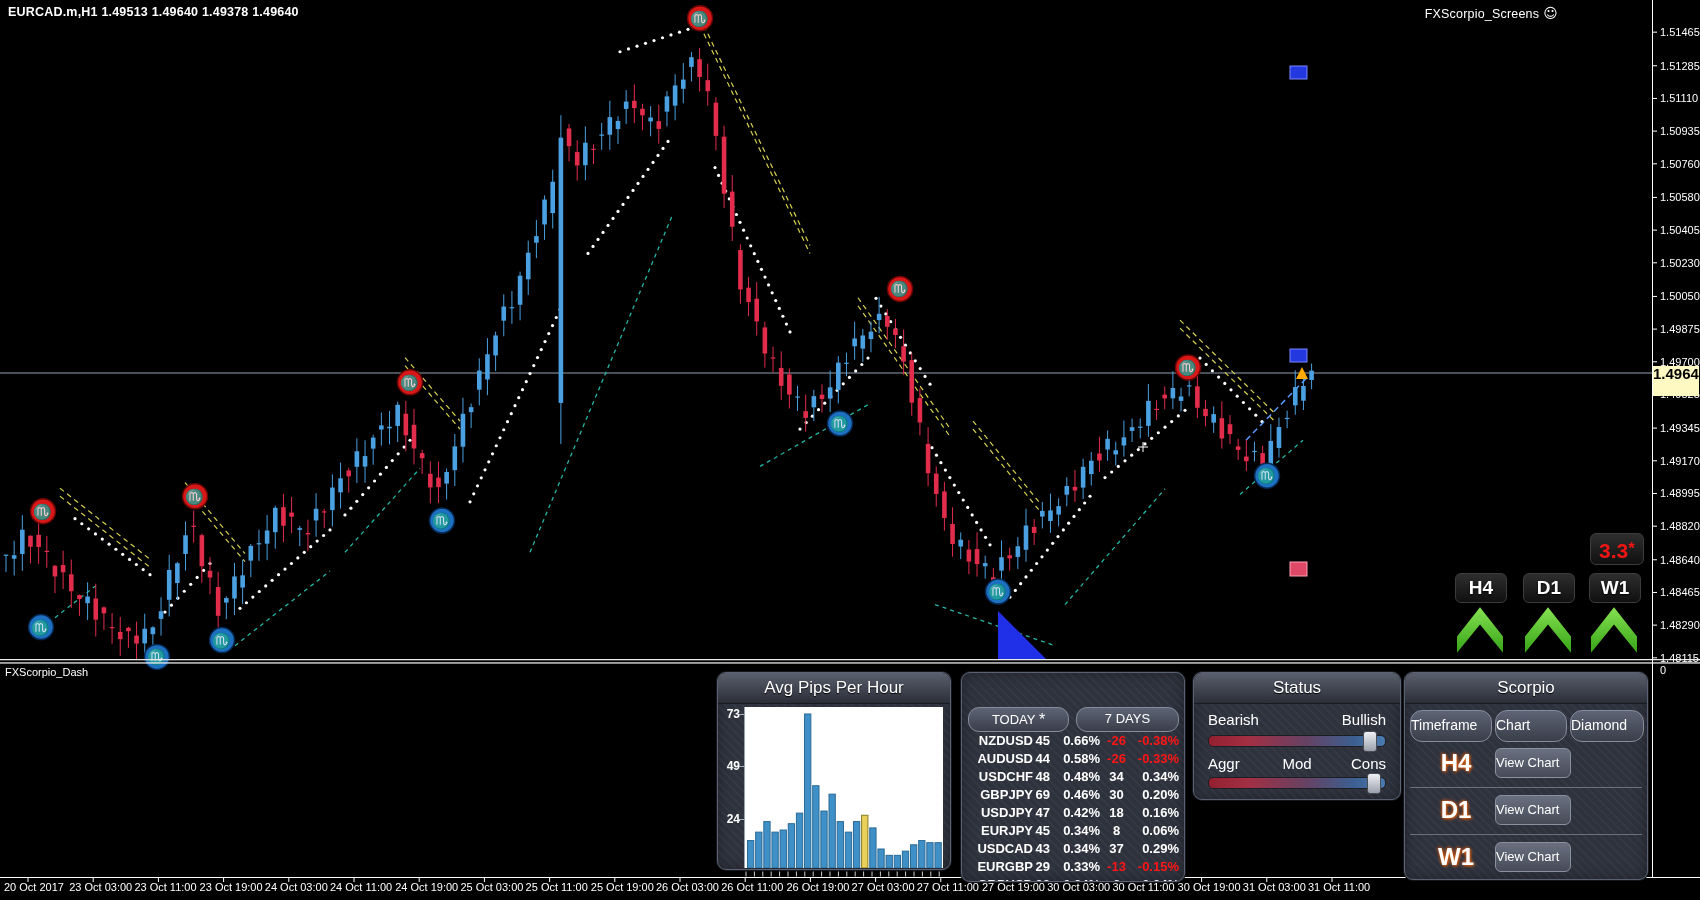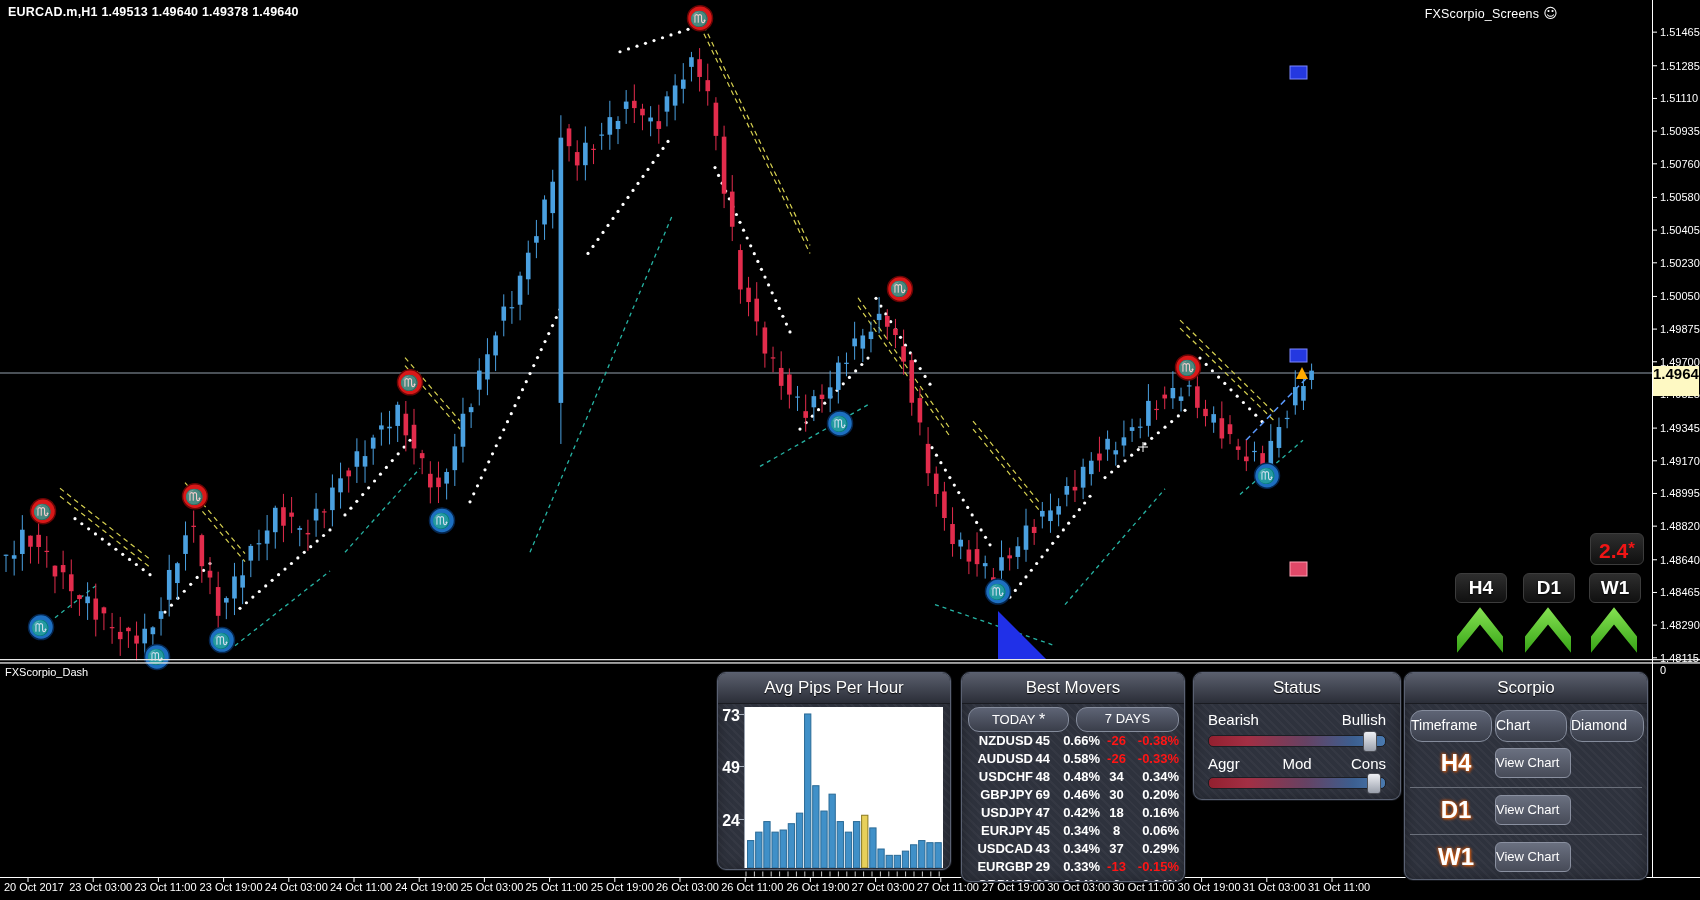--- a/index.html
+++ b/index.html
@@ -17,21 +17,21 @@
   
   .panel{position:absolute;z-index:4;background:#2e323d;border:1px solid #5a6172;border-radius:9px;
          box-shadow:0 0 0 1px #14161b, inset 0 0 14px rgba(0,0,0,.35);overflow:hidden;
          background-image:repeating-linear-gradient(45deg,rgba(255,255,255,.03) 0 2px,transparent 2px 6px)}
   .phead{height:30px;border-radius:8px 8px 0 0;background:linear-gradient(#5a5f6d,#2b2e38);
          border-bottom:1px solid #191b21;text-align:center;line-height:30px;font-size:17px;color:#fff;
          text-shadow:0 1px 1px #000}
   
   #pips-panel{left:717px;top:672px;width:232px;height:196px}
   #bars-wrap{position:absolute;left:26px;top:34px;width:198px;height:161px;background:#fff;border-left:1px solid #9aa2ae}
-  .ylab{position:absolute;width:22px;text-align:right;font-size:16px;font-weight:bold;color:#fff}
+  .ylab{position:absolute;width:22px;text-align:right;font-size:12px;font-weight:bold;color:#fff}
   .ytick{position:absolute;left:21px;width:5px;height:1px;background:#aab2be}
   
   #bm-panel{left:961px;top:672px;width:222px;height:208px}
   .tabbtn{position:absolute;top:34px;height:23px;border-radius:11px;background:linear-gradient(#5e6475,#3a3e4a);
           border:1px solid #858c9c;color:#fff;font-size:13px;font-weight:normal;text-align:center;line-height:22px;cursor:pointer}
   #tab-today{left:6px;width:99px}
   #tab-7days{left:114px;width:101px}
   .star{font-size:16px;position:relative;top:1px}
   #bm-rows{position:absolute;left:5px;top:59px;width:214px}
   .bm-row{height:18px;line-height:18px;display:flex;font-size:13px;font-weight:bold;white-space:nowrap}
@@ -836,21 +836,20 @@
         <rect x="157.35" y="144.12" width="6.3" height="16.88" fill="#4090c8" stroke="#2a6a96" stroke-width="1"></rect>
         <rect x="165.5" y="137.79" width="6.3" height="23.209999999999997" fill="#4090c8" stroke="#2a6a96" stroke-width="1"></rect>
         <rect x="173.65" y="133.57" width="6.3" height="27.43" fill="#4090c8" stroke="#2a6a96" stroke-width="1"></rect>
         <rect x="181.8" y="135.68" width="6.3" height="25.32" fill="#4090c8" stroke="#2a6a96" stroke-width="1"></rect>
         <rect x="189.95000000000002" y="135.68" width="6.3" height="25.32" fill="#4090c8" stroke="#2a6a96" stroke-width="1"></rect>
       </svg>
   </div>
 </div>
 
 <div id="bm-panel" class="panel">
-  <div class="phead">Best Movers</div>
   <div id="tab-today" class="tabbtn"><span>TODAY</span> <span class="star">*</span></div>
   <div id="tab-7days" class="tabbtn">7 DAYS</div>
   <div id="bm-rows">
       <div class="bm-row">
         <span class="bm-c c0">NZDUSD</span>
         <span class="bm-c c1">45</span>
         <span class="bm-c c2">0.66%</span>
         <span class="bm-c c3 neg">-26</span>
         <span class="bm-c c4 neg">-0.38%</span>
       </div>
@@ -944,19 +943,19 @@
   <div class="sc-row sc-sep" style="top:115px">
     <div class="tf-big">D1</div>
     <div class="vc-btn">View Chart</div>
   </div>
   <div class="sc-row" style="top:162px">
     <div class="tf-big">W1</div>
     <div class="vc-btn">View Chart</div>
   </div>
 </div>
 
-<div id="score-box"><span>2.4</span><span class="star2">*</span></div>
+<div id="score-box"><span>3.3</span><span class="star2">*</span></div>
 <div class="badge" style="left:1455px;top:573px">H4</div>
 <div class="badge" style="left:1523px;top:573px">D1</div>
 <div class="badge" style="left:1589px;top:573px">W1</div>
 <div class="up-arrow" style="left:1457px;top:603px"></div>
 <div class="up-arrow" style="left:1525px;top:603px"></div>
 <div class="up-arrow" style="left:1591px;top:603px"></div>
 
 </body></html>

